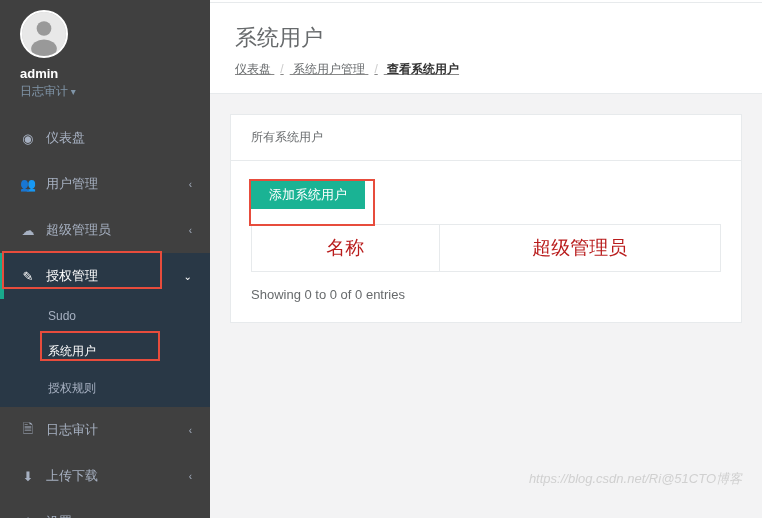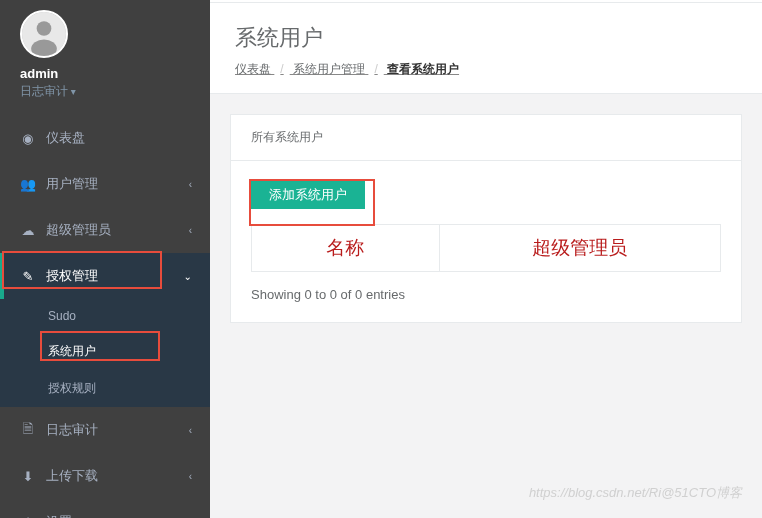--- a/index.html
+++ b/index.html
@@ -42,21 +42,21 @@
     
     .btn-add { display: inline-block; background: #1ab394; color: #fff; padding: 5px 18px; font-size: 13px; border: none; cursor: pointer; margin-bottom: 15px; position: relative; }
     .btn-add-wrap { position: relative; display: inline-block; }
     .hl-red-btn { position: absolute; border: 2px solid #e74c3c; top: -2px; left: -2px; right: -10px; bottom: -2px; pointer-events: none; }
     
     table { width: 100%; border-collapse: collapse; }
     th { padding: 10px; border: 1px solid #e7eaec; color: #b91c1c; font-weight: normal; font-size: 19px; }
     
     .showing { margin-top: 15px; color: #676a6c; font-size: 13px; }
     
-    .watermark { position: absolute; bottom: 16px; right: 20px; color: #d0d0d0; font-size: 13px; font-style: italic; pointer-events: none; }
+    .watermark { position: absolute; bottom: 30px; right: 20px; color: #d0d0d0; font-size: 13px; font-style: italic; pointer-events: none; }
   </style>
 </head>
 <body>
 
 <div class="sidebar">
   <div class="profile">
     <div class="avatar">
       <svg viewBox="0 0 48 48">
           <circle cx="24" cy="24" r="24" fill="#e8e8e8"></circle>
           <circle cx="24" cy="18" r="8" fill="#999"></circle>

